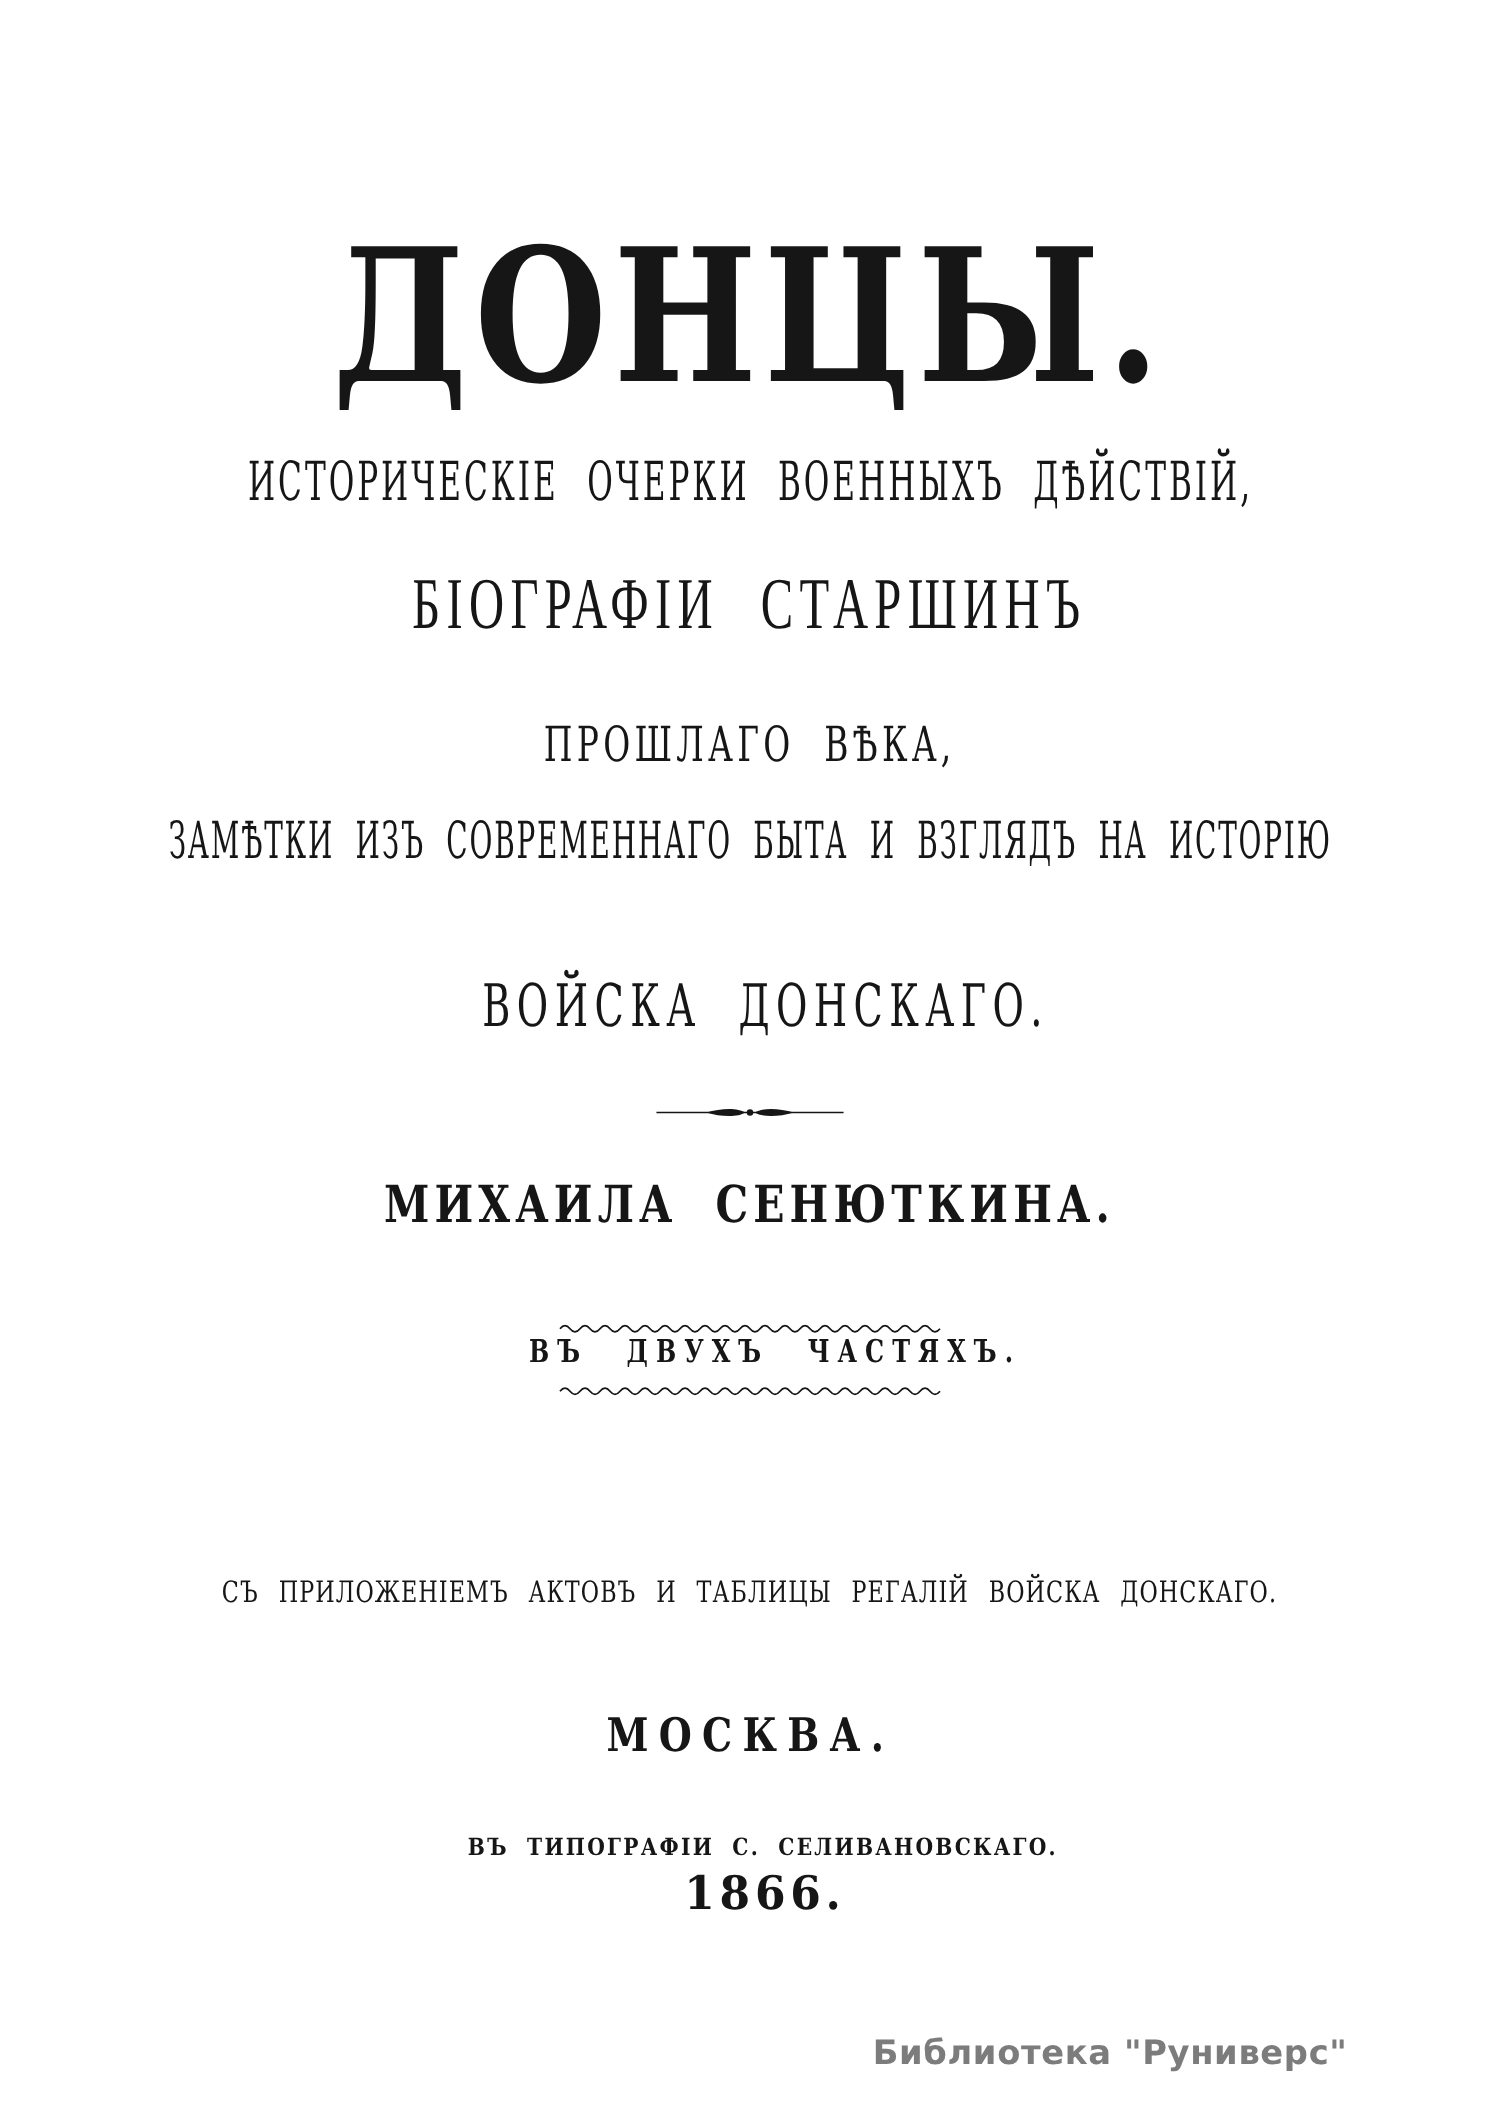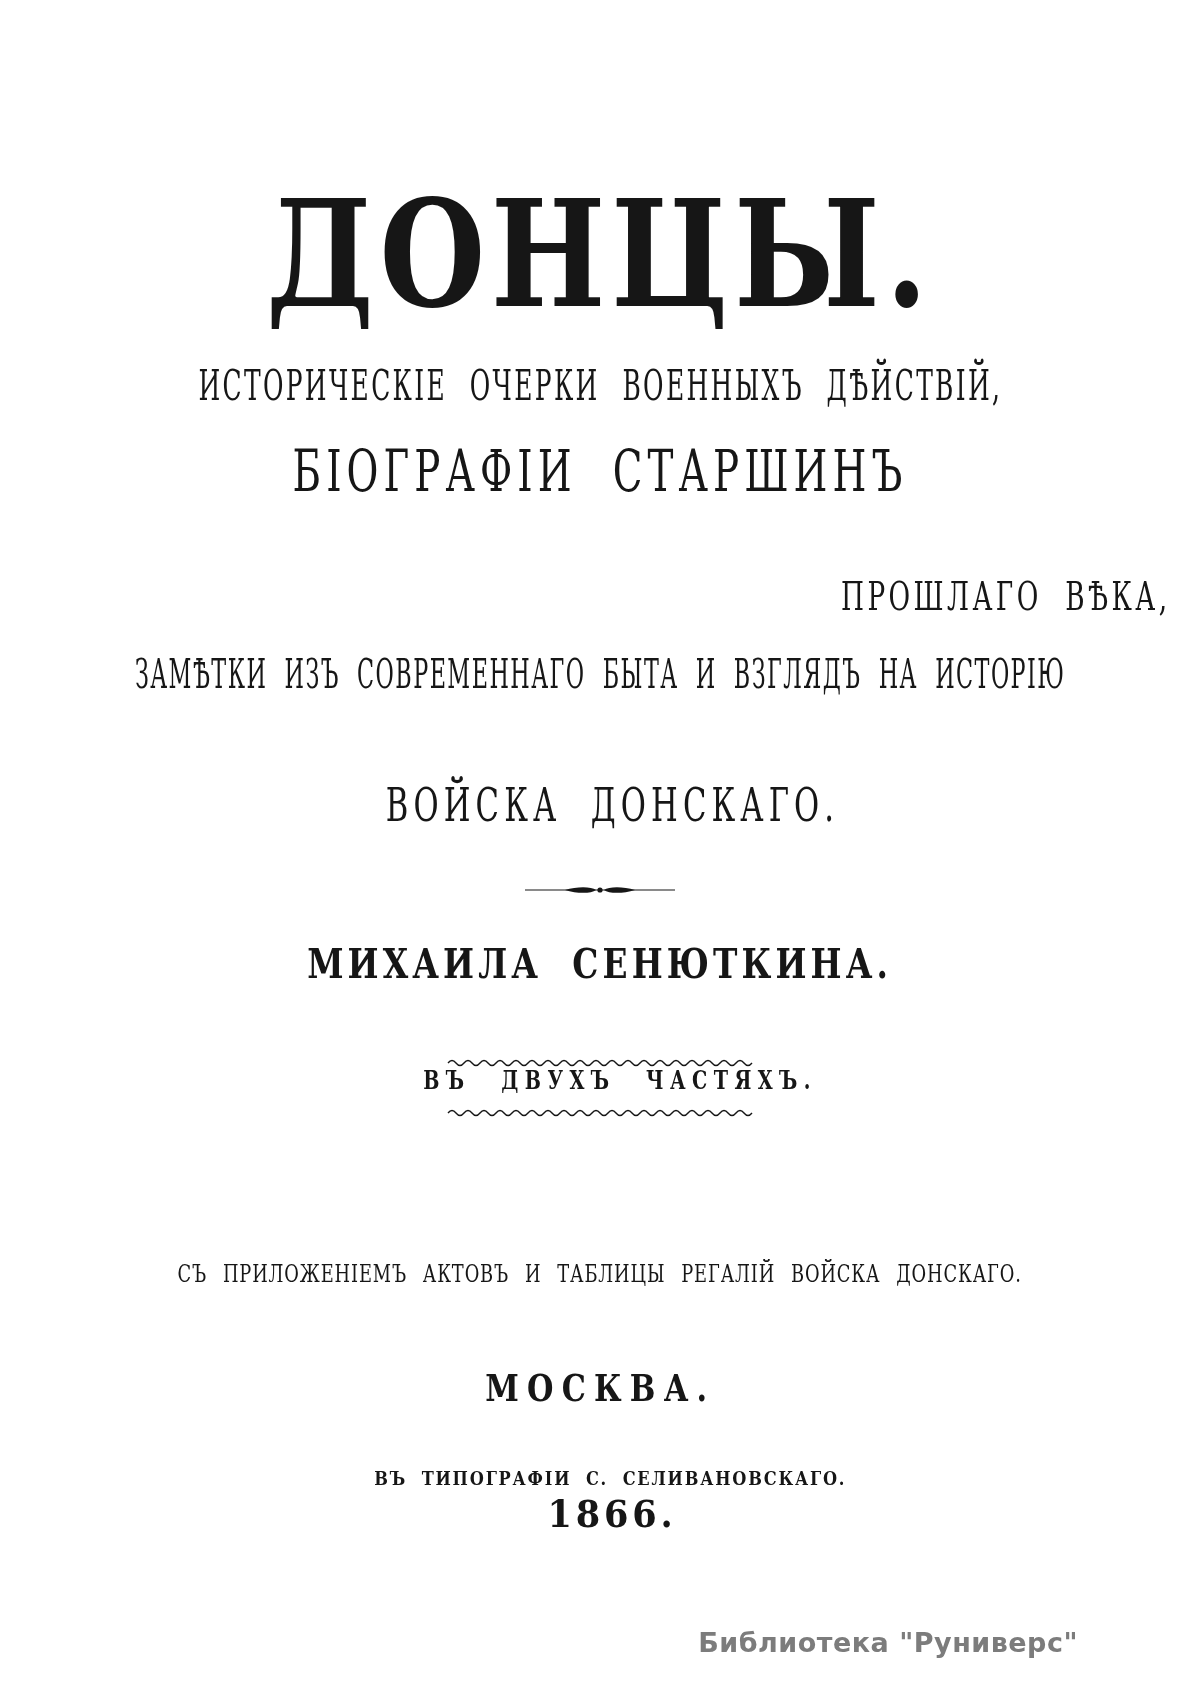--- a/index.html
+++ b/index.html
@@ -24,27 +24,27 @@
     letter-spacing:6px;
     transform:scale(0.92,1.12);
   }
 
   .sub1{top:366px;}
   .sub1>span{
     font-size:32px;letter-spacing:3px;word-spacing:16px;
     transform:scale(0.78,1.35);
   }
 
-  .sub2{top:440px;}
+  .sub2{top:452px;font-family:Liberation Serif, serif;}
   .sub2>span{
     font-size:54px;letter-spacing:7px;word-spacing:26px;
     transform:scale(0.72,1.08);
   }
 
-  .sub3{top:578px;justify-content:flex-end;}
+  .sub3{top:578px;}
   .sub3>span{
     font-size:31px;letter-spacing:4px;word-spacing:14px;
     transform:scale(0.85,1.25);
   }
 
   .sub4{top:655px;text-align:right;}
   .sub4>span{
     font-size:31px;letter-spacing:2px;word-spacing:12px;
     transform:scale(0.72,1.32);
   }

